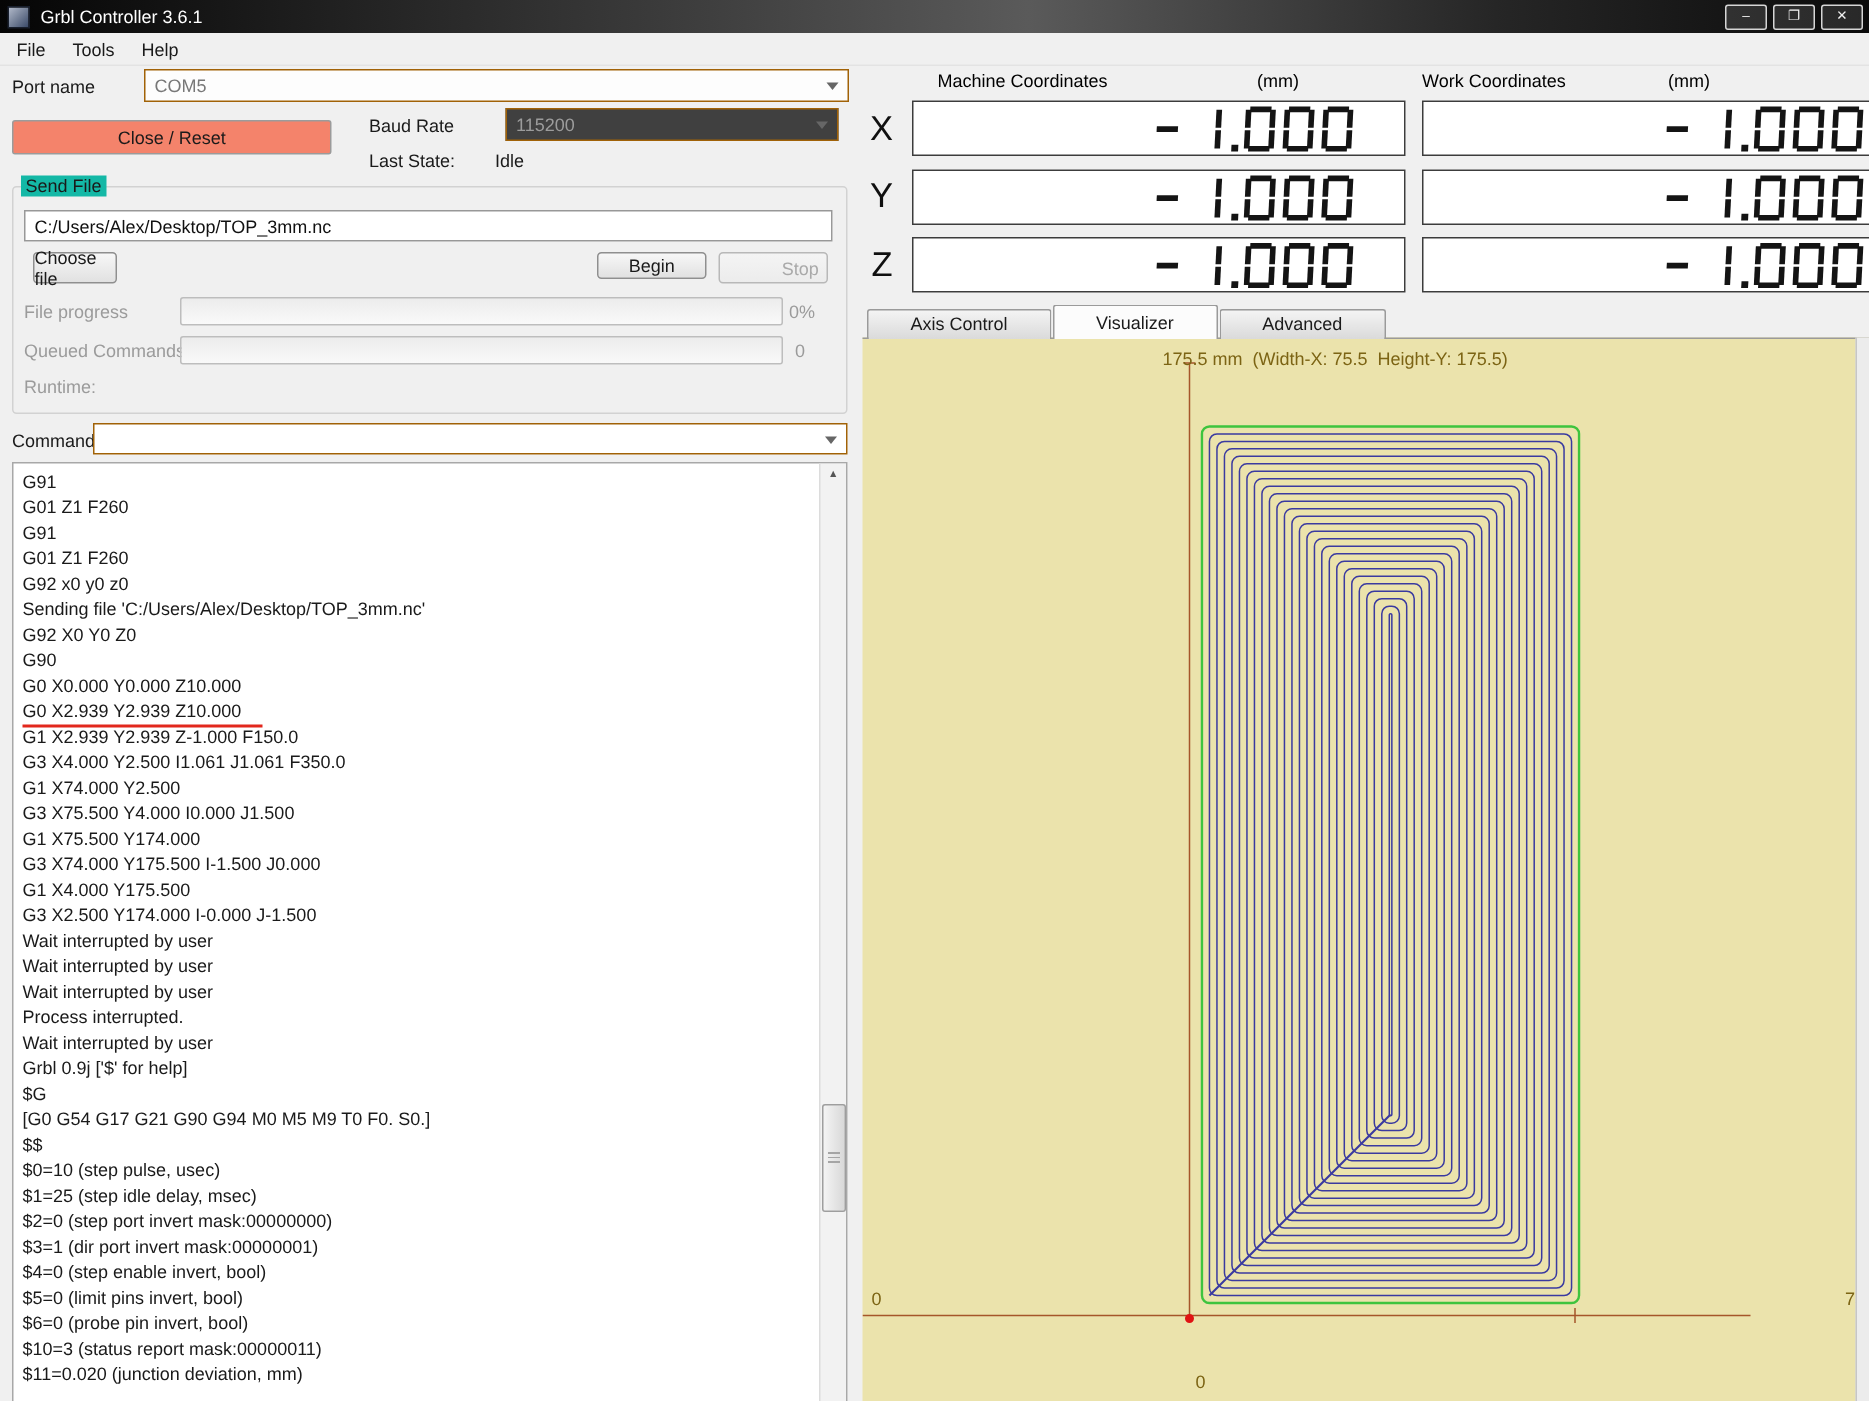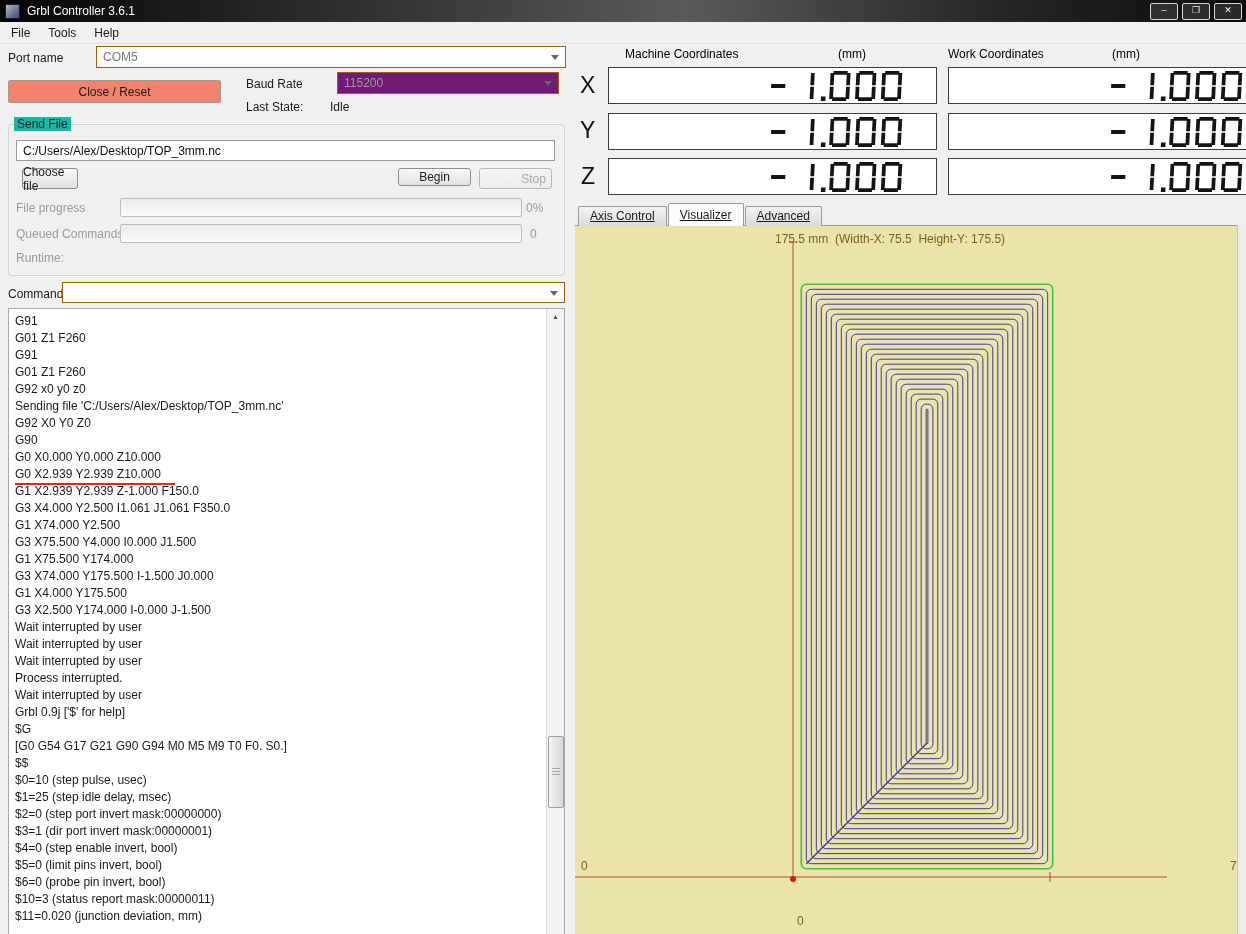--- a/index.html
+++ b/index.html
@@ -21,21 +21,21 @@
     border-bottom:1px solid #e3e3e3;display:flex;align-items:center;padding-left:2px;box-sizing:border-box;}
   .menu-item{padding:3px 9px;}
 
   
   .lbl{position:absolute;white-space:nowrap;}
   .gray{color:#9b9b9b;}
   .combo{position:absolute;border:1px solid #a16207;background:#fdfdfd;display:flex;align-items:center;
     padding-left:6px;box-sizing:border-box;color:#787878;}
   .combo .arrow{position:absolute;right:6px;top:50%;margin-top:-2px;width:0;height:0;
     border-left:4px solid transparent;border-right:4px solid transparent;border-top:5px solid #666;}
-  .combo.disabled{background:#701a75;color:#9c9c9c;}
+  .combo.disabled{background:#404040;color:#9c9c9c;}
   .combo.editable{background:#ffffff;color:#111;}
   .btn{position:absolute;border:1px solid #8f8f8f;border-radius:3px;background:linear-gradient(#f7f7f7,#e1e1e1);
     display:flex;align-items:center;justify-content:center;box-sizing:border-box;}
   .btn.disabled{color:#a9a9a9;border-color:#b8b8b8;background:linear-gradient(#f4f4f4,#ececec);padding-left:36px;}
   .btn.salmon{background:#f4836b;border:1px solid #9b9b9b;border-radius:2px;}
   .group{position:absolute;border:1px solid #d2d2d2;border-radius:3px;}
   .group-title{position:absolute;background:#14b8a6;padding:0 3px;}
   .input{position:absolute;border:1px solid #989898;background:#fff;display:flex;align-items:center;
     padding-left:6px;box-sizing:border-box;color:#111;}
   .progress{position:absolute;border:1px solid #bdbdbd;border-radius:2px;background:linear-gradient(#ececec,#f9f9f9);}
@@ -54,22 +54,22 @@
     background:repeating-linear-gradient(180deg,#a5a5a5 0 1px,transparent 1px 3px);}
 
   
   .coord-header{position:absolute;color:#000;white-space:nowrap;}
   .axis-letter{position:absolute;font-size:23px;color:#101010;}
   .lcd{position:absolute;height:37px;width:329px;border:1px solid #3c3c3c;background:#fff;
     display:flex;align-items:center;justify-content:flex-end;padding-right:28px;box-sizing:border-box;}
 
   
   .tabbar{position:absolute;left:578px;top:204px;height:22px;display:flex;align-items:flex-end;z-index:3;}
-  .tab{height:19px;line-height:19px;padding:0 11px;border:1px solid #9a9a9a;border-bottom:none;
-    background:linear-gradient(#f4f4f4,#dadada);margin-right:1px;border-radius:2px 2px 0 0;text-decoration:underline;}
+  .tab{height:19px;line-height:19px;padding:0 28px;border:1px solid #9a9a9a;border-bottom:none;
+    background:linear-gradient(#f4f4f4,#dadada);margin-right:1px;border-radius:2px 2px 0 0;}
   .tab.active{height:22px;line-height:22px;background:#fcfcfc;position:relative;z-index:4;}
   .pane{position:absolute;left:575px;top:225px;width:671px;height:709px;background:#ebe3ac;border-top:1px solid #9a9a9a;box-sizing:border-box;}
   #vis-svg{position:absolute;left:0;top:0;}
   .vis-info{position:absolute;left:200px;top:6px;color:#7c6414;white-space:pre;}
   .vis-label{position:absolute;color:#7c6414;white-space:nowrap;}
   .right-scroll{position:absolute;right:0;top:225px;width:8px;height:709px;background:#ececec;border-left:1px solid #c6c6c6;}
 </style>
 </head>
 <body>
 

